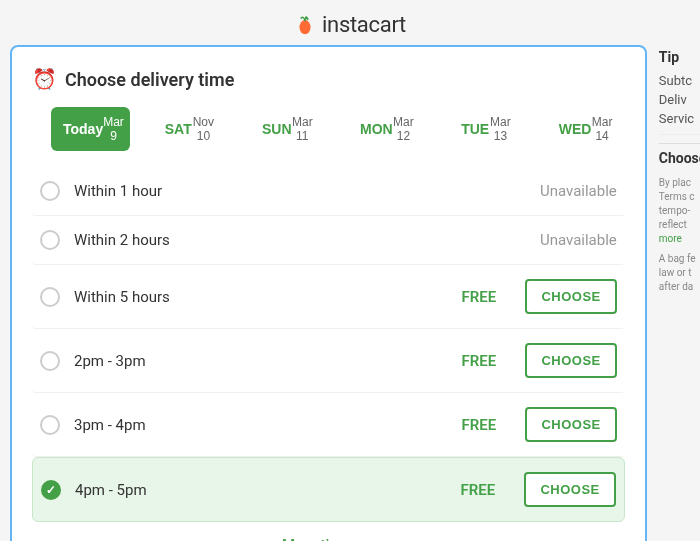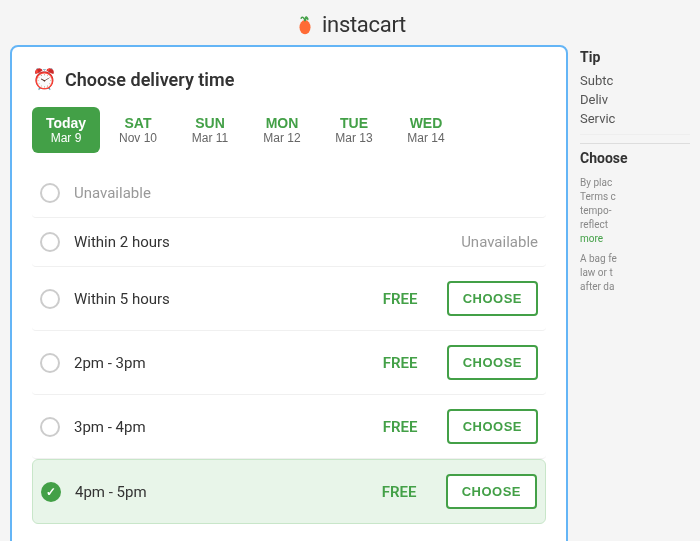--- a/index.html
+++ b/index.html
@@ -76,28 +76,29 @@
     }
 
     .day-tabs {
       display: flex;
       gap: 4px;
       margin-bottom: 16px;
     }
 
     .day-tab {
       display: flex;
-      flex-direction: column;
+      flex-direction: row;
       align-items: center;
       padding: 8px 12px;
       border-radius: 6px;
       cursor: pointer;
       min-width: 68px;
       border: none;
       background: transparent;
+      margin-left: 19px;
     }
 
     .day-tab.active {
       background: #43a047;
     }
 
     .day-tab.active .day-name {
       color: white;
       font-weight: 700;
     }
@@ -312,20 +313,21 @@
       <button class="day-tab">
         <span class="day-name">WED</span>
         <span class="day-date">Mar 14</span>
       </button>
     </div>
 
     <div class="time-slots">
 
       <div class="time-slot">
         <div class="radio-btn"></div>
+        <span class="slot-label">Within 1 hour</span>
         <span class="slot-price unavailable">Unavailable</span>
       </div>
 
       <div class="time-slot">
         <div class="radio-btn"></div>
         <span class="slot-label">Within 2 hours</span>
         <span class="slot-price unavailable">Unavailable</span>
       </div>
 
       <div class="time-slot">

